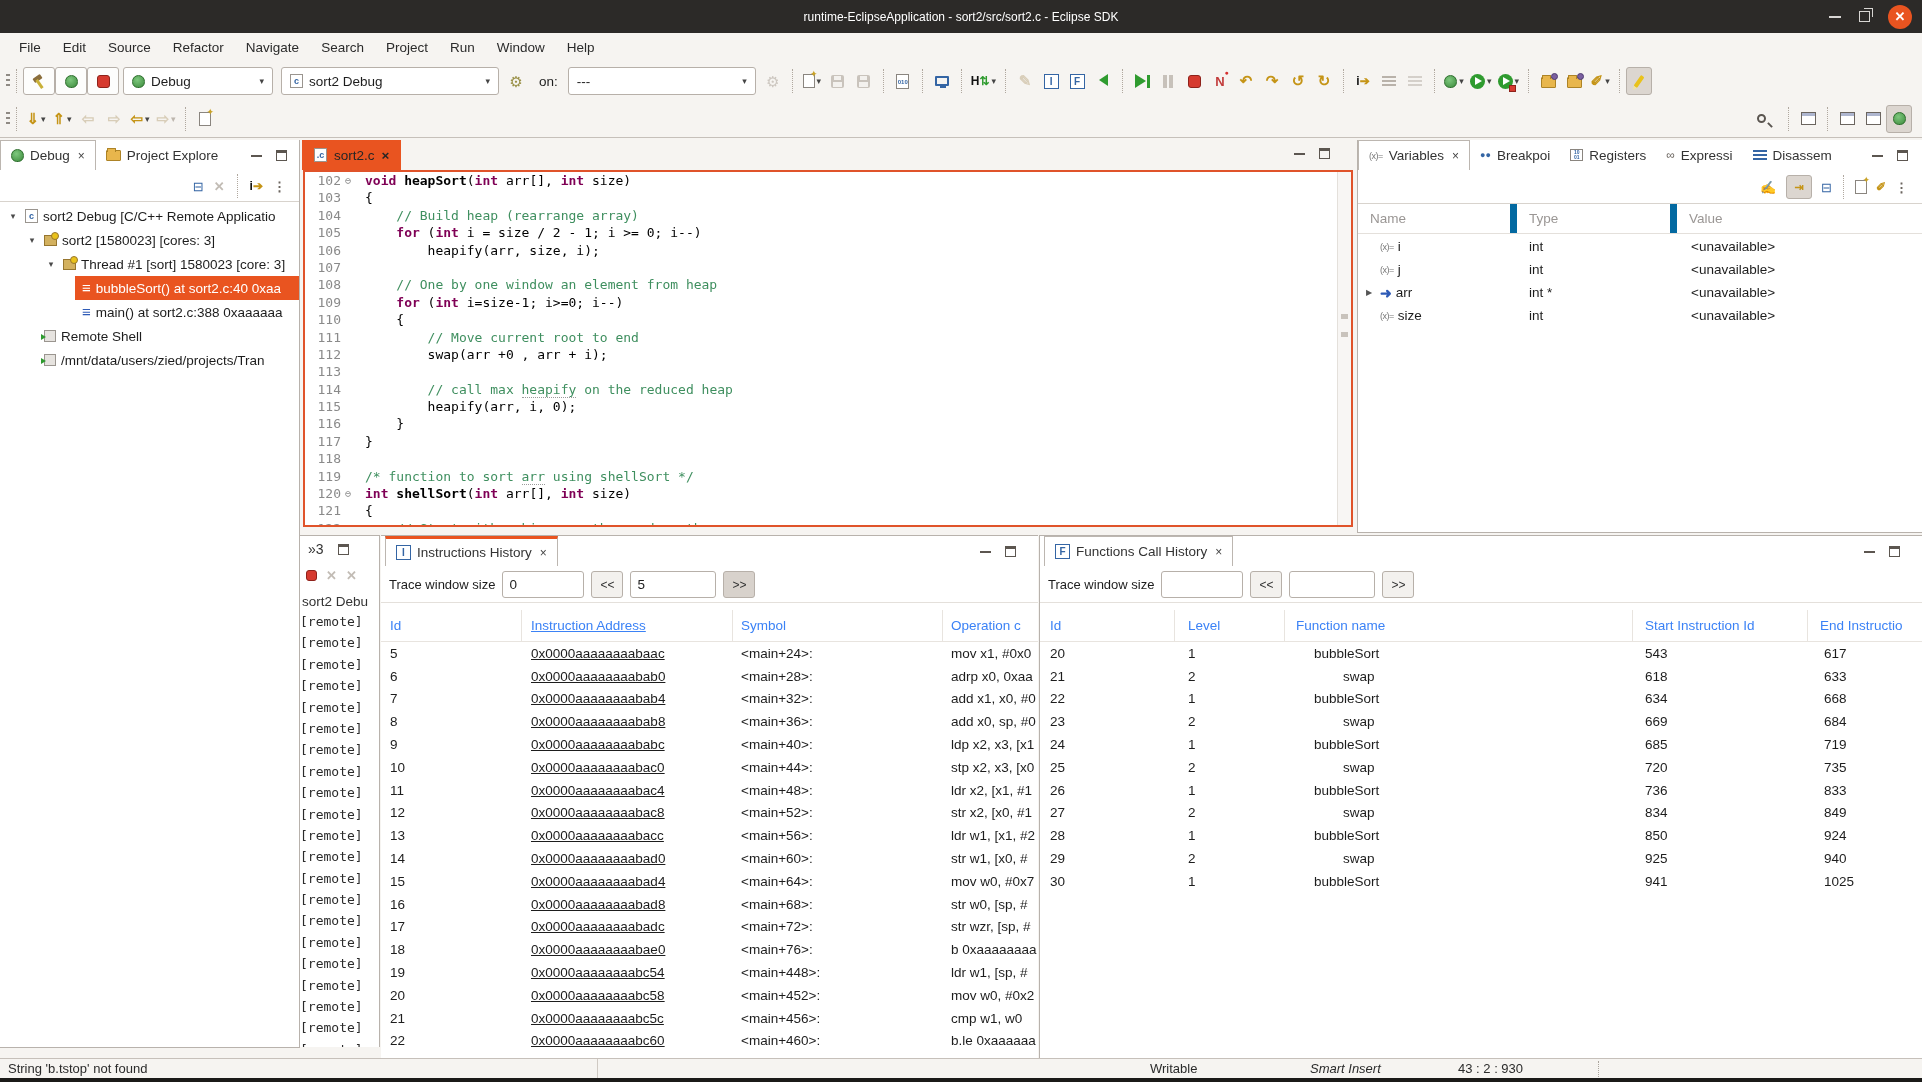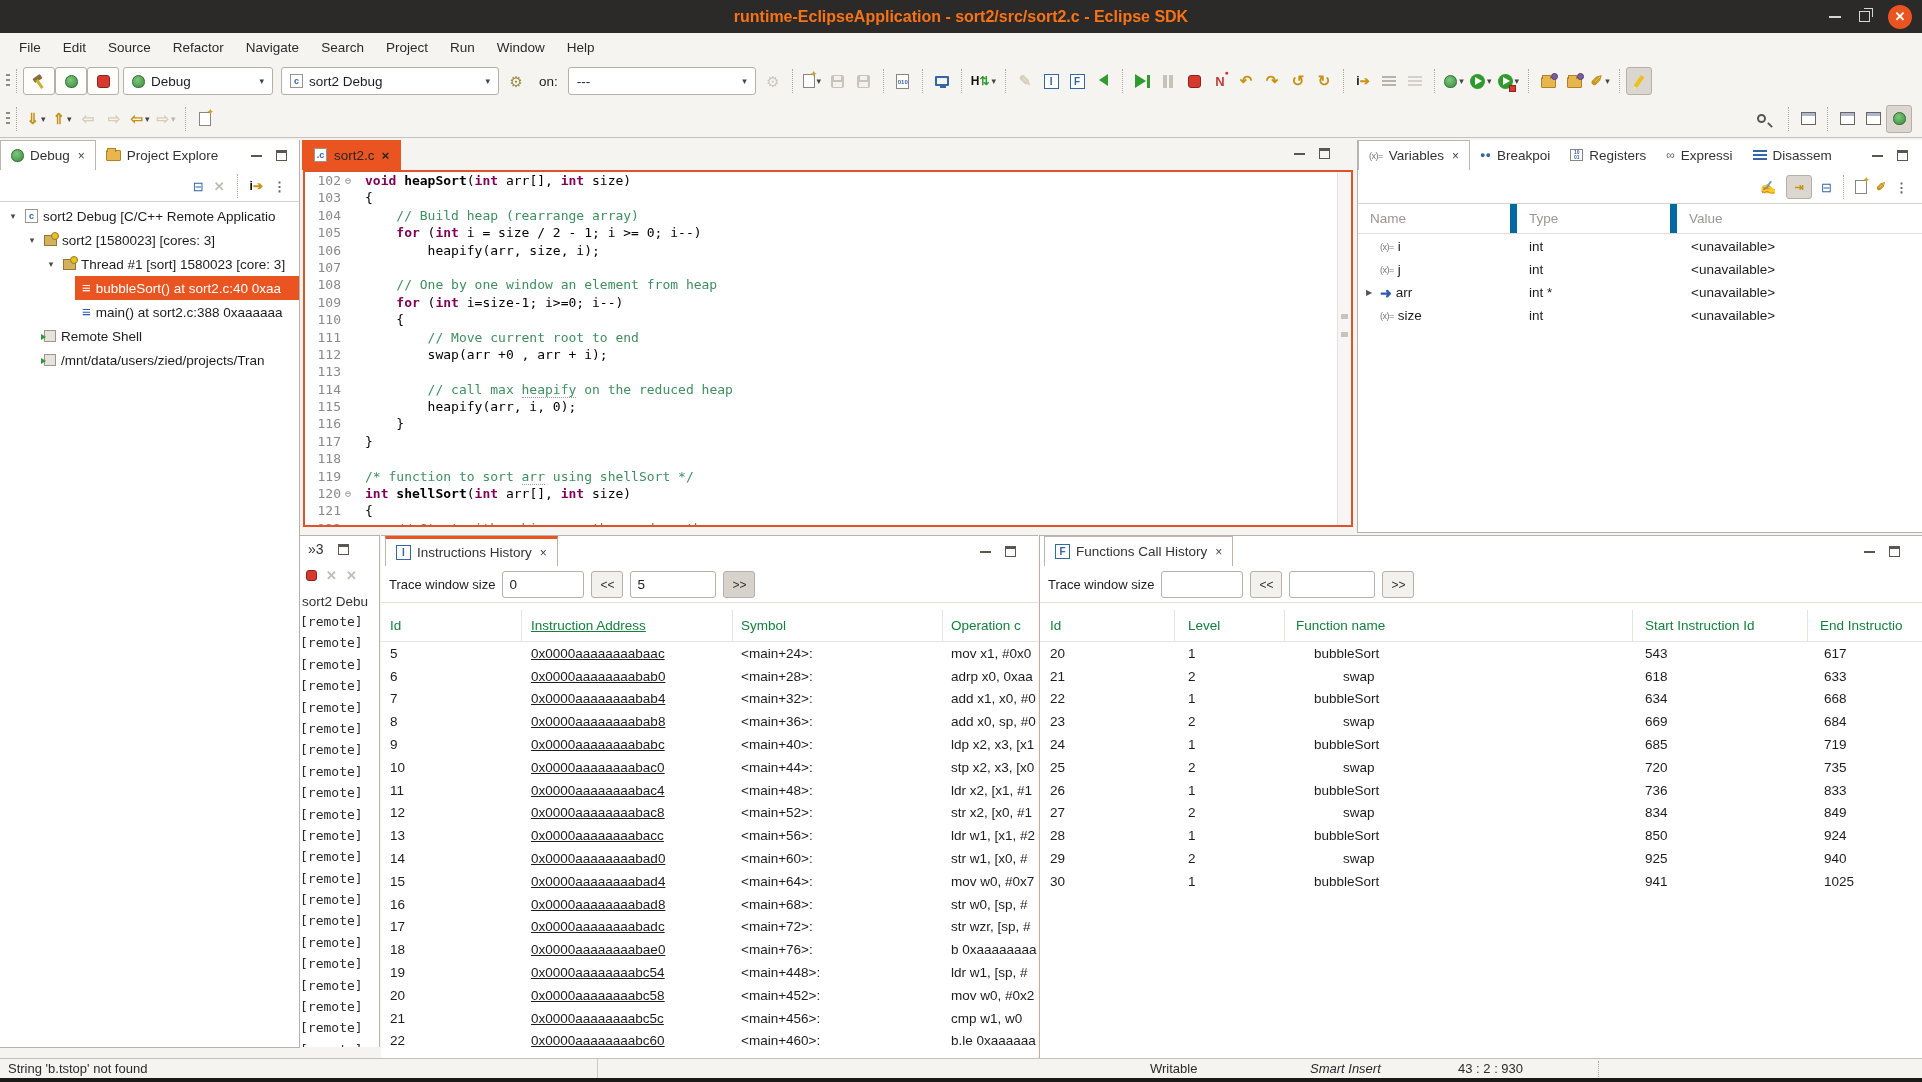--- a/index.html
+++ b/index.html
@@ -2,21 +2,21 @@
 <html><head>
 <meta charset="utf-8">
 <style>
   * { margin:0; padding:0; box-sizing:border-box; }
   html,body { width:1922px; height:1082px; overflow:hidden; background:#f6f4f1;
     font-family:"Liberation Sans", sans-serif; font-size:13px; color:#1d1d1d; }
 
   
   .titlebar { position:absolute; left:0; top:0; width:1922px; height:33px; background:#2c2a28;
     display:flex; align-items:center; justify-content:center; }
-  .titlebar .wtitle { color:#f97316; font-weight:bold; font-size:16px; }
+  .titlebar .wtitle { color:#ffffff; font-weight:normal; font-size:12px; }
   .winctl { position:absolute; right:10px; top:0; height:33px; display:flex; align-items:center; gap:18px; }
   .btn-min { width:12px; height:2px; background:#d8d6d3; display:inline-block; }
   .btn-restore { width:11px; height:11px; border:1.5px solid #d8d6d3; display:inline-block; position:relative; }
   .btn-restore::before { content:''; position:absolute; right:-4px; top:-4px; width:8px; height:8px; border-top:1.5px solid #d8d6d3; border-right:1.5px solid #d8d6d3; }
   .btn-close { width:24px; height:24px; border-radius:50%; background:#e95420; color:#fff; display:flex; align-items:center; justify-content:center; font-size:13px; font-weight:bold; }
 
   
   .menubar { position:absolute; left:0; top:33px; width:1791px; height:29px; background:#f6f4f1;
     display:flex; align-items:center; padding-left:10px; gap:4px; }
   .menu-item { padding:4px 9px; color:#2b2b2b; font-size:13.5px; }
@@ -149,21 +149,21 @@
 
   
   .bpanel { position:absolute; top:396px; height:523px; background:#fff; border-top:1px solid #b8b2ac; }
   .instr-panel { left:381px; width:657px; }
   .func-panel { left:1039px; width:883px; border-left:1px solid #b8b2ac; }
   .bp-tabrow { position:absolute; left:0; top:0; right:0; height:31px; }
   .bp-controls { position:absolute; left:0; top:31px; right:0; height:36px; display:flex; align-items:center; padding-left:8px; gap:7px; border-bottom:1px solid #e4e0db; }
   .tin { height:27px; border:1px solid #b7b0a9; border-radius:3px; background:#fff; padding:0 6px; font-size:13.5px; font-family:"Liberation Sans", sans-serif; color:#1d1d1d; }
   .nbtn { height:27px; min-width:32px; border:1px solid #b7b0a9; border-radius:3px; background:#f3f1ee; font-size:12px; color:#333; display:flex; align-items:center; justify-content:center; }
   .nbtn.pressed { background:#d8d2cc; }
-  .ghead { position:absolute; left:0; top:74px; right:0; height:32px; display:grid; align-items:center; color:#15803d; font-size:13.5px; border-bottom:1px solid #e8e4df; }
+  .ghead { position:absolute; left:0; top:74px; right:0; height:32px; display:grid; align-items:center; color:#3b82f6; font-size:13.5px; border-bottom:1px solid #e8e4df; }
   .ghead span { border-right:1px solid #e8e4df; height:100%; display:flex; align-items:center; white-space:nowrap; overflow:hidden; }
   .ghead span:last-child { border-right:none; }
   .grows { position:absolute; left:0; top:106px; right:0; bottom:0; overflow:hidden; }
   .grow { height:22.8px; display:grid; align-items:center; font-size:13.5px; color:#1d1d1d; }
   .grow span { white-space:nowrap; overflow:hidden; }
   .g-instr { grid-template-columns:141px 211px 210px 1fr; }
   .g-instr span:nth-child(1) { padding-left:9px; }
   .g-instr span:nth-child(2) { padding-left:9px;text-decoration:underline; }
   .g-instr span:nth-child(3) { padding-left:8px; }
   .g-instr span:nth-child(4) { padding-left:8px; }

